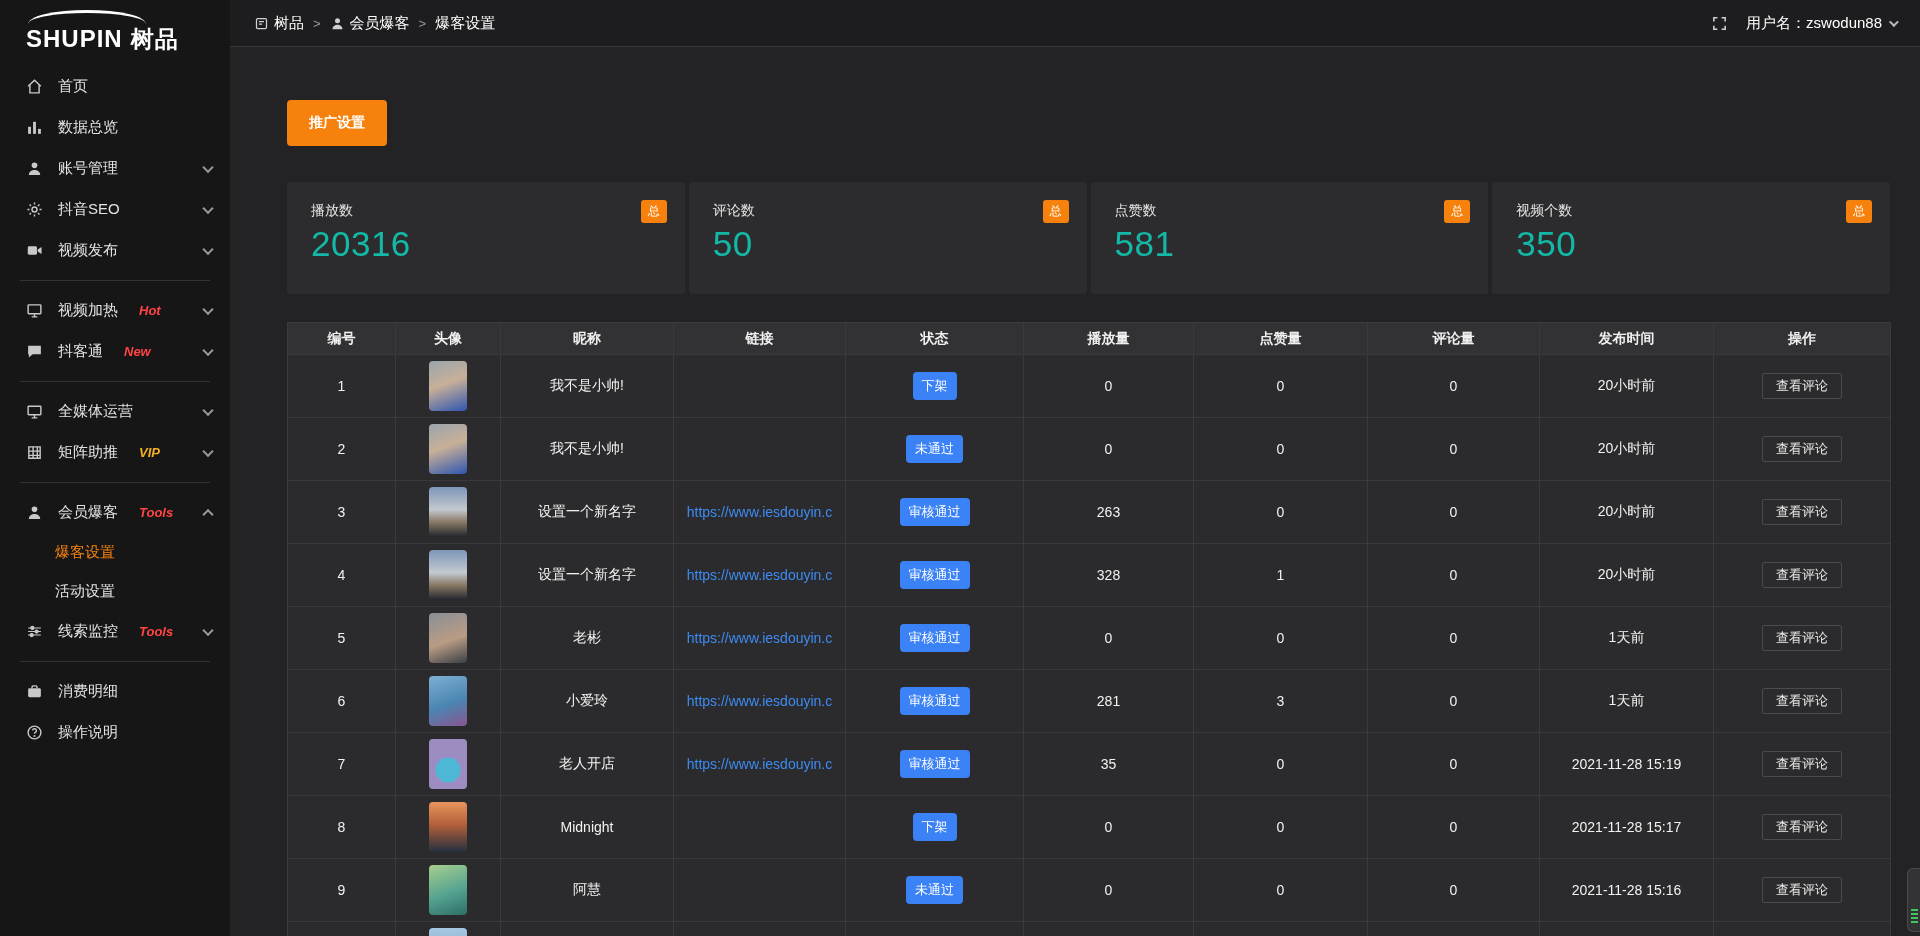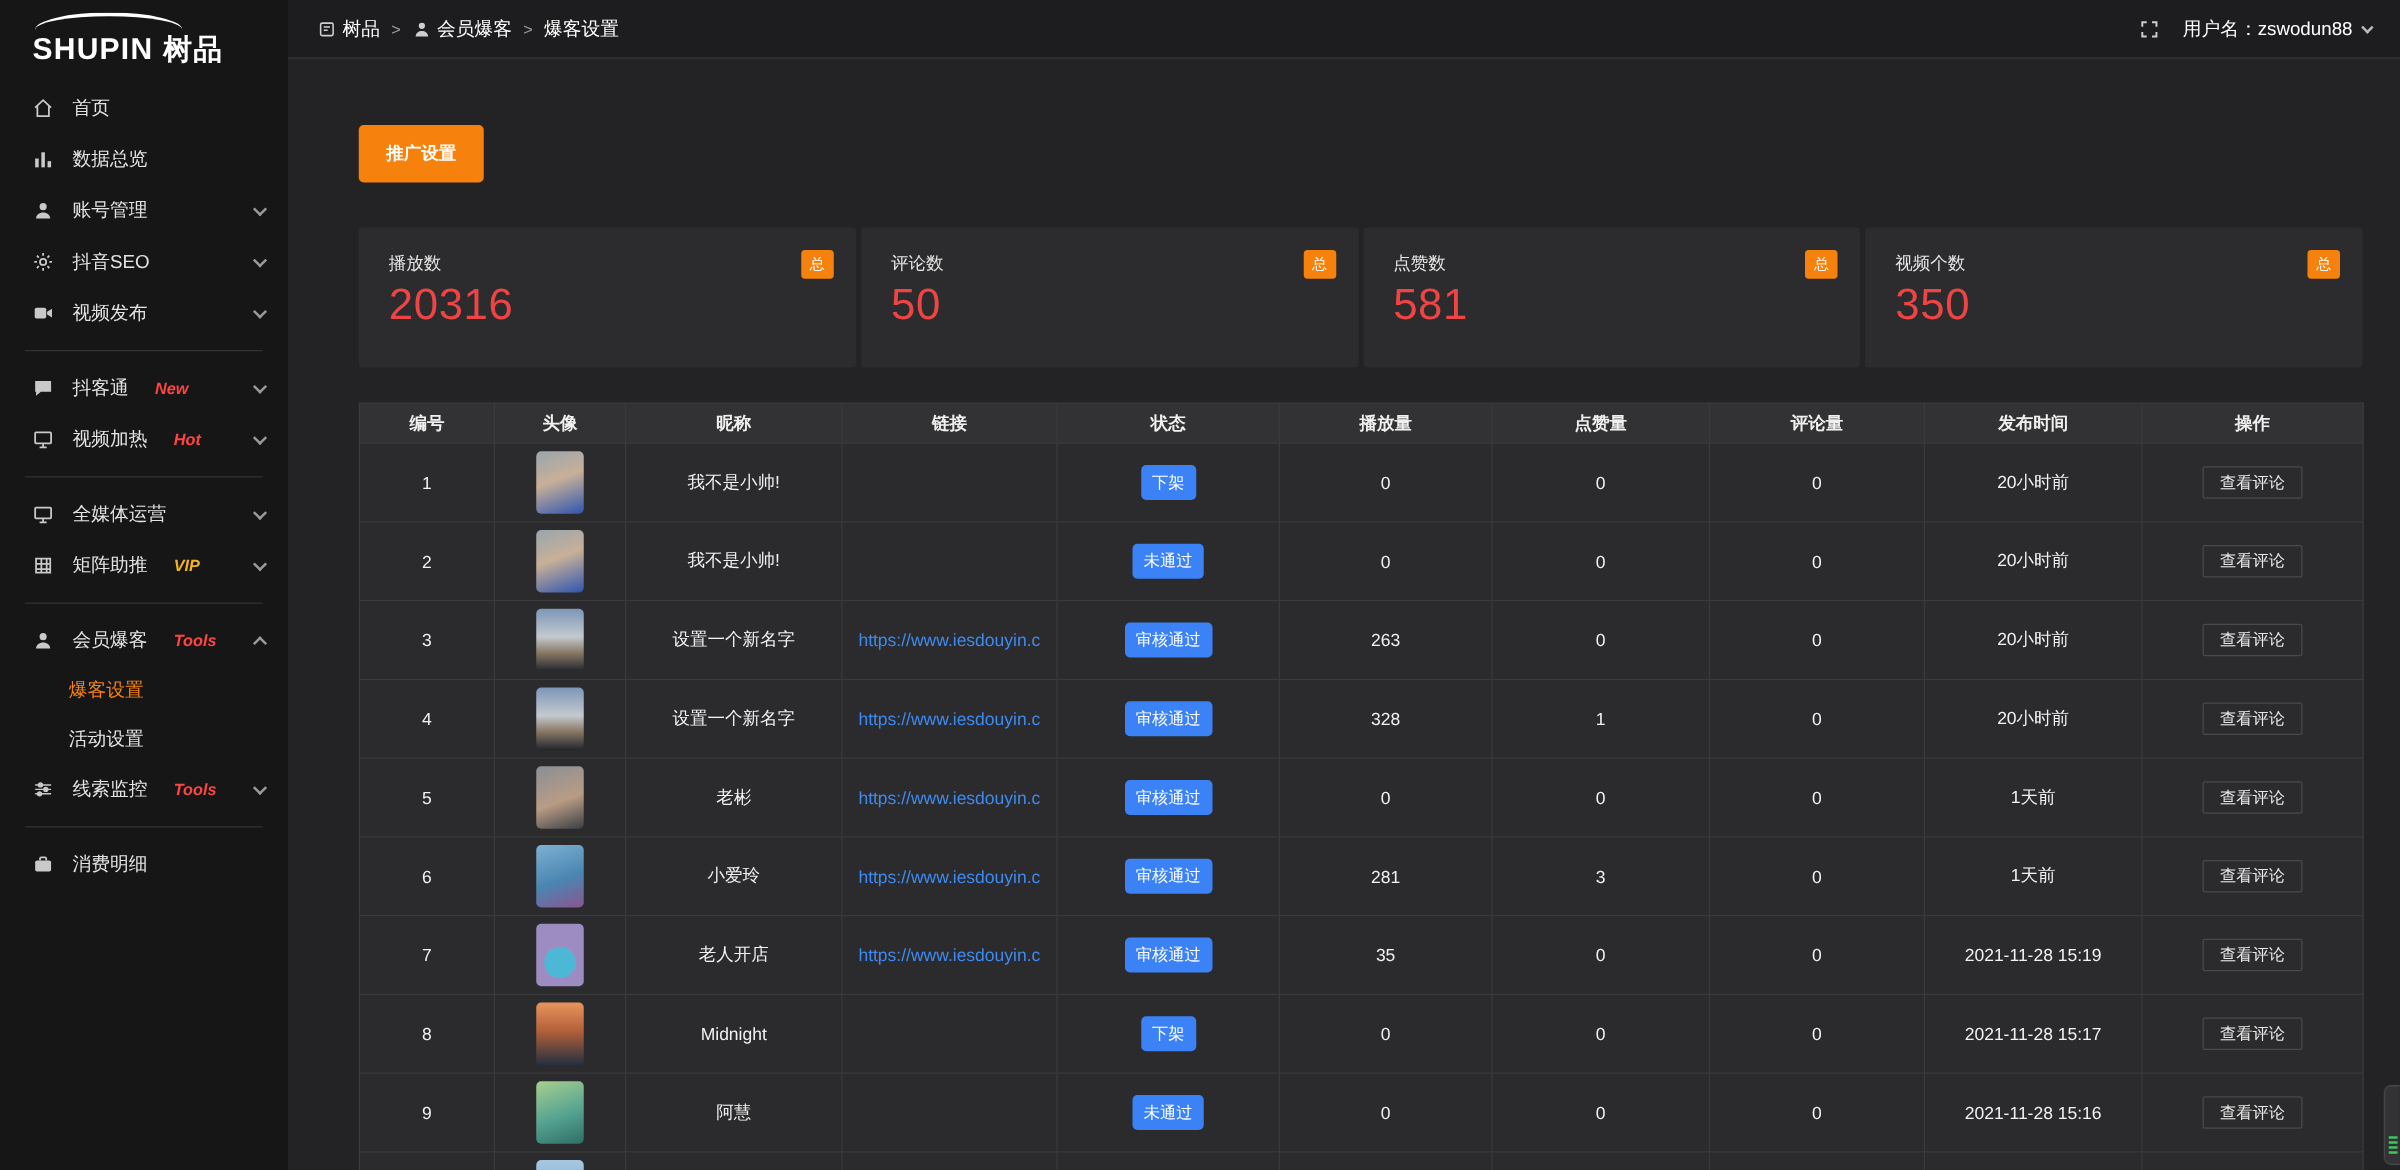--- a/index.html
+++ b/index.html
@@ -49,21 +49,21 @@
      transform:rotate(45deg) translateY(-2px); }
   
   .main { position:absolute; left:230px; top:48px; right:0; bottom:0; padding:52px 30px 0 57px; }
   .promo-btn {
     background:#f6820d; color:#fff; border:none; font-size:14px; font-weight:bold;
     padding:14px 22px; border-radius:4px; cursor:pointer; font-family:inherit;
   }
   .cards { display:flex; gap:4px; margin-top:36px; }
   .card { position:relative; flex:1; height:112px; background:#2c2c2e; border-radius:3px; padding:20px 24px; }
   .card-label { font-size:14px; color:#e5e5e5; }
-  .card-value { font-size:35px; color:#ef4444; margin-top:4px; letter-spacing:.5px; }
+  .card-value { font-size:35px; color:#14b8a6; margin-top:4px; letter-spacing:.5px; }
   .card-badge { position:absolute; top:18px; right:18px; background:#f6820d; color:#fff;
     font-size:12px; padding:3px 7px; border-radius:3px; }
   
   .tbl-wrap { margin-top:28px; }
   table { width:100%; border-collapse:collapse; background:#2b2b2d; table-layout:fixed; }
   th, td { border:1px solid #3a3a3d; text-align:center; vertical-align:middle; }
   th { background:#323234; font-size:14px; font-weight:bold; color:#f0f0f0; height:32px; }
   td { height:63px; font-size:14px; color:#f2f2f2; }
   .avatar { width:38px; height:50px; border-radius:4px; margin:0 auto; }
   .av-boy    { background:linear-gradient(160deg,#9aa5ad 0%,#c8b098 45%,#2f55b0 100%); }
@@ -141,37 +141,37 @@
             <rect x="2.5" y="6" width="13" height="12" rx="2"></rect>
             <path d="M16.5 10.5 22 7v10l-5.5-3.5z"></path>
           </svg>
         </span>
         <span>视频发布</span>
         <span class="chev down"></span>
       </div>
       <div class="divider"></div>
       <div class="side-item">
         <span class="side-icon">
+          <svg viewBox="0 0 24 24" fill="none" stroke="#c9c9c9" stroke-width="2">
+            <rect x="3" y="4" width="18" height="12.5" rx="1"></rect>
+            <path d="M12 16.5V21M8 21h8"></path>
+          </svg>
+        </span>
+        <span>视频加热</span>
+        <span class="side-badge b-red">Hot</span>
+        <span class="chev down"></span>
+      </div>
+      <div class="side-item">
+        <span class="side-icon">
           <svg viewBox="0 0 24 24" fill="#c9c9c9">
             <path d="M3 4h18v12H9.5L4 20.5V16H3z"></path>
           </svg>
         </span>
         <span>抖客通</span>
         <span class="side-badge b-red">New</span>
-        <span class="chev down"></span>
-      </div>
-      <div class="side-item">
-        <span class="side-icon">
-          <svg viewBox="0 0 24 24" fill="none" stroke="#c9c9c9" stroke-width="2">
-            <rect x="3" y="4" width="18" height="12.5" rx="1"></rect>
-            <path d="M12 16.5V21M8 21h8"></path>
-          </svg>
-        </span>
-        <span>视频加热</span>
-        <span class="side-badge b-red">Hot</span>
         <span class="chev down"></span>
       </div>
       <div class="divider"></div>
       <div class="side-item">
         <span class="side-icon">
           <svg viewBox="0 0 24 24" fill="none" stroke="#c9c9c9" stroke-width="2">
             <rect x="3" y="4.5" width="18" height="12" rx="1"></rect>
             <path d="M12 16.5V21M8 21h8"></path>
           </svg>
         </span>
@@ -217,20 +217,30 @@
       </div>
       <div class="divider"></div>
       <div class="side-item">
         <span class="side-icon">
           <svg viewBox="0 0 24 24" fill="#c9c9c9">
             <rect x="3" y="7.5" width="18" height="12.5" rx="2"></rect>
             <path d="M8.5 7.5v-2A1.5 1.5 0 0 1 10 4h4a1.5 1.5 0 0 1 1.5 1.5v2" fill="none" stroke="#c9c9c9" stroke-width="2"></path>
           </svg>
         </span>
         <span>消费明细</span>
+      </div>
+      <div class="side-item">
+        <span class="side-icon">
+          <svg viewBox="0 0 24 24" fill="none" stroke="#c9c9c9" stroke-width="2">
+            <circle cx="12" cy="12" r="9"></circle>
+            <path d="M9.3 9.3a2.7 2.7 0 1 1 3.9 2.5c-.9.4-1.2 1-1.2 1.9"></path>
+            <circle cx="12" cy="17" r="0.5" fill="#c9c9c9"></circle>
+          </svg>
+        </span>
+        <span>操作说明</span>
       </div>
     </div>
 </div>
 
 <div class="topbar">
   <div class="crumbs">
     <span class="crumb">
       <svg viewBox="0 0 24 24" fill="none" stroke="#cfcfcf" stroke-width="2">
           <rect x="4" y="4" width="16" height="16" rx="2"></rect>
           <path d="M8 9h8M8 13h5"></path>

